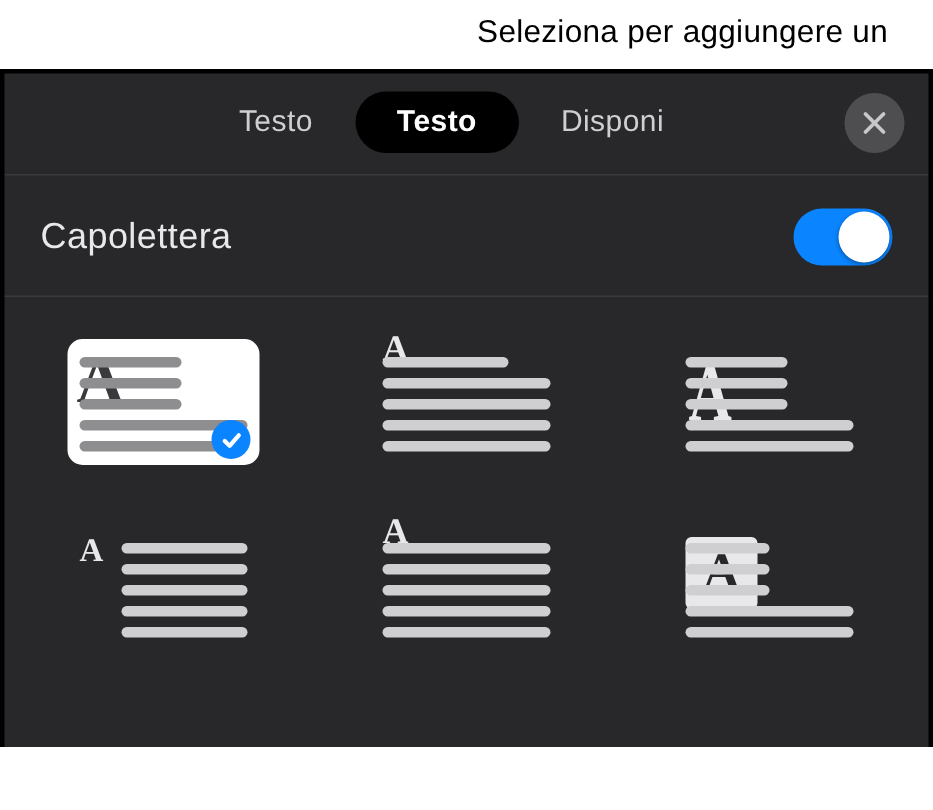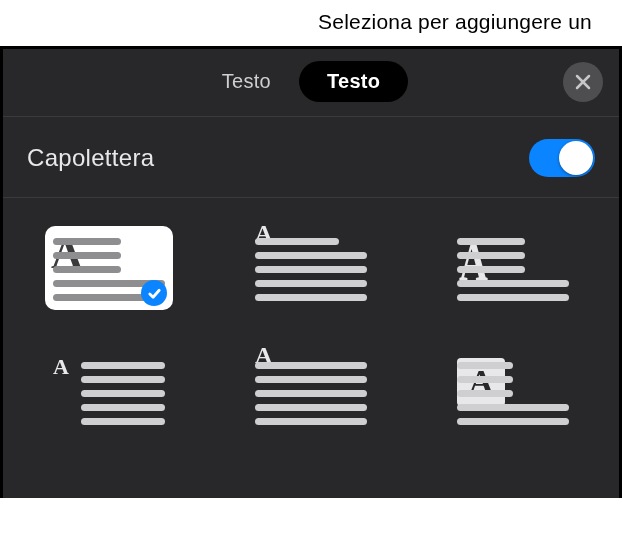--- a/index.html
+++ b/index.html
@@ -210,20 +210,21 @@
 <div class="callout">
   <div>Seleziona per aggiungere un</div>
 </div>
 <div class="callout-line"></div>
 
 <div class="panel">
   <div class="tabs">
     <div class="seg">
       <div class="seg-item">Testo</div>
       <div class="seg-item active">Testo</div>
+      <div class="seg-item">Disponi</div>
     </div>
     <div class="close-btn">
       <svg viewBox="0 0 18 18">
         <line x1="3" y1="3" x2="15" y2="15"></line>
         <line x1="15" y1="3" x2="3" y2="15"></line>
       </svg>
     </div>
   </div>
 
   <div class="section">

